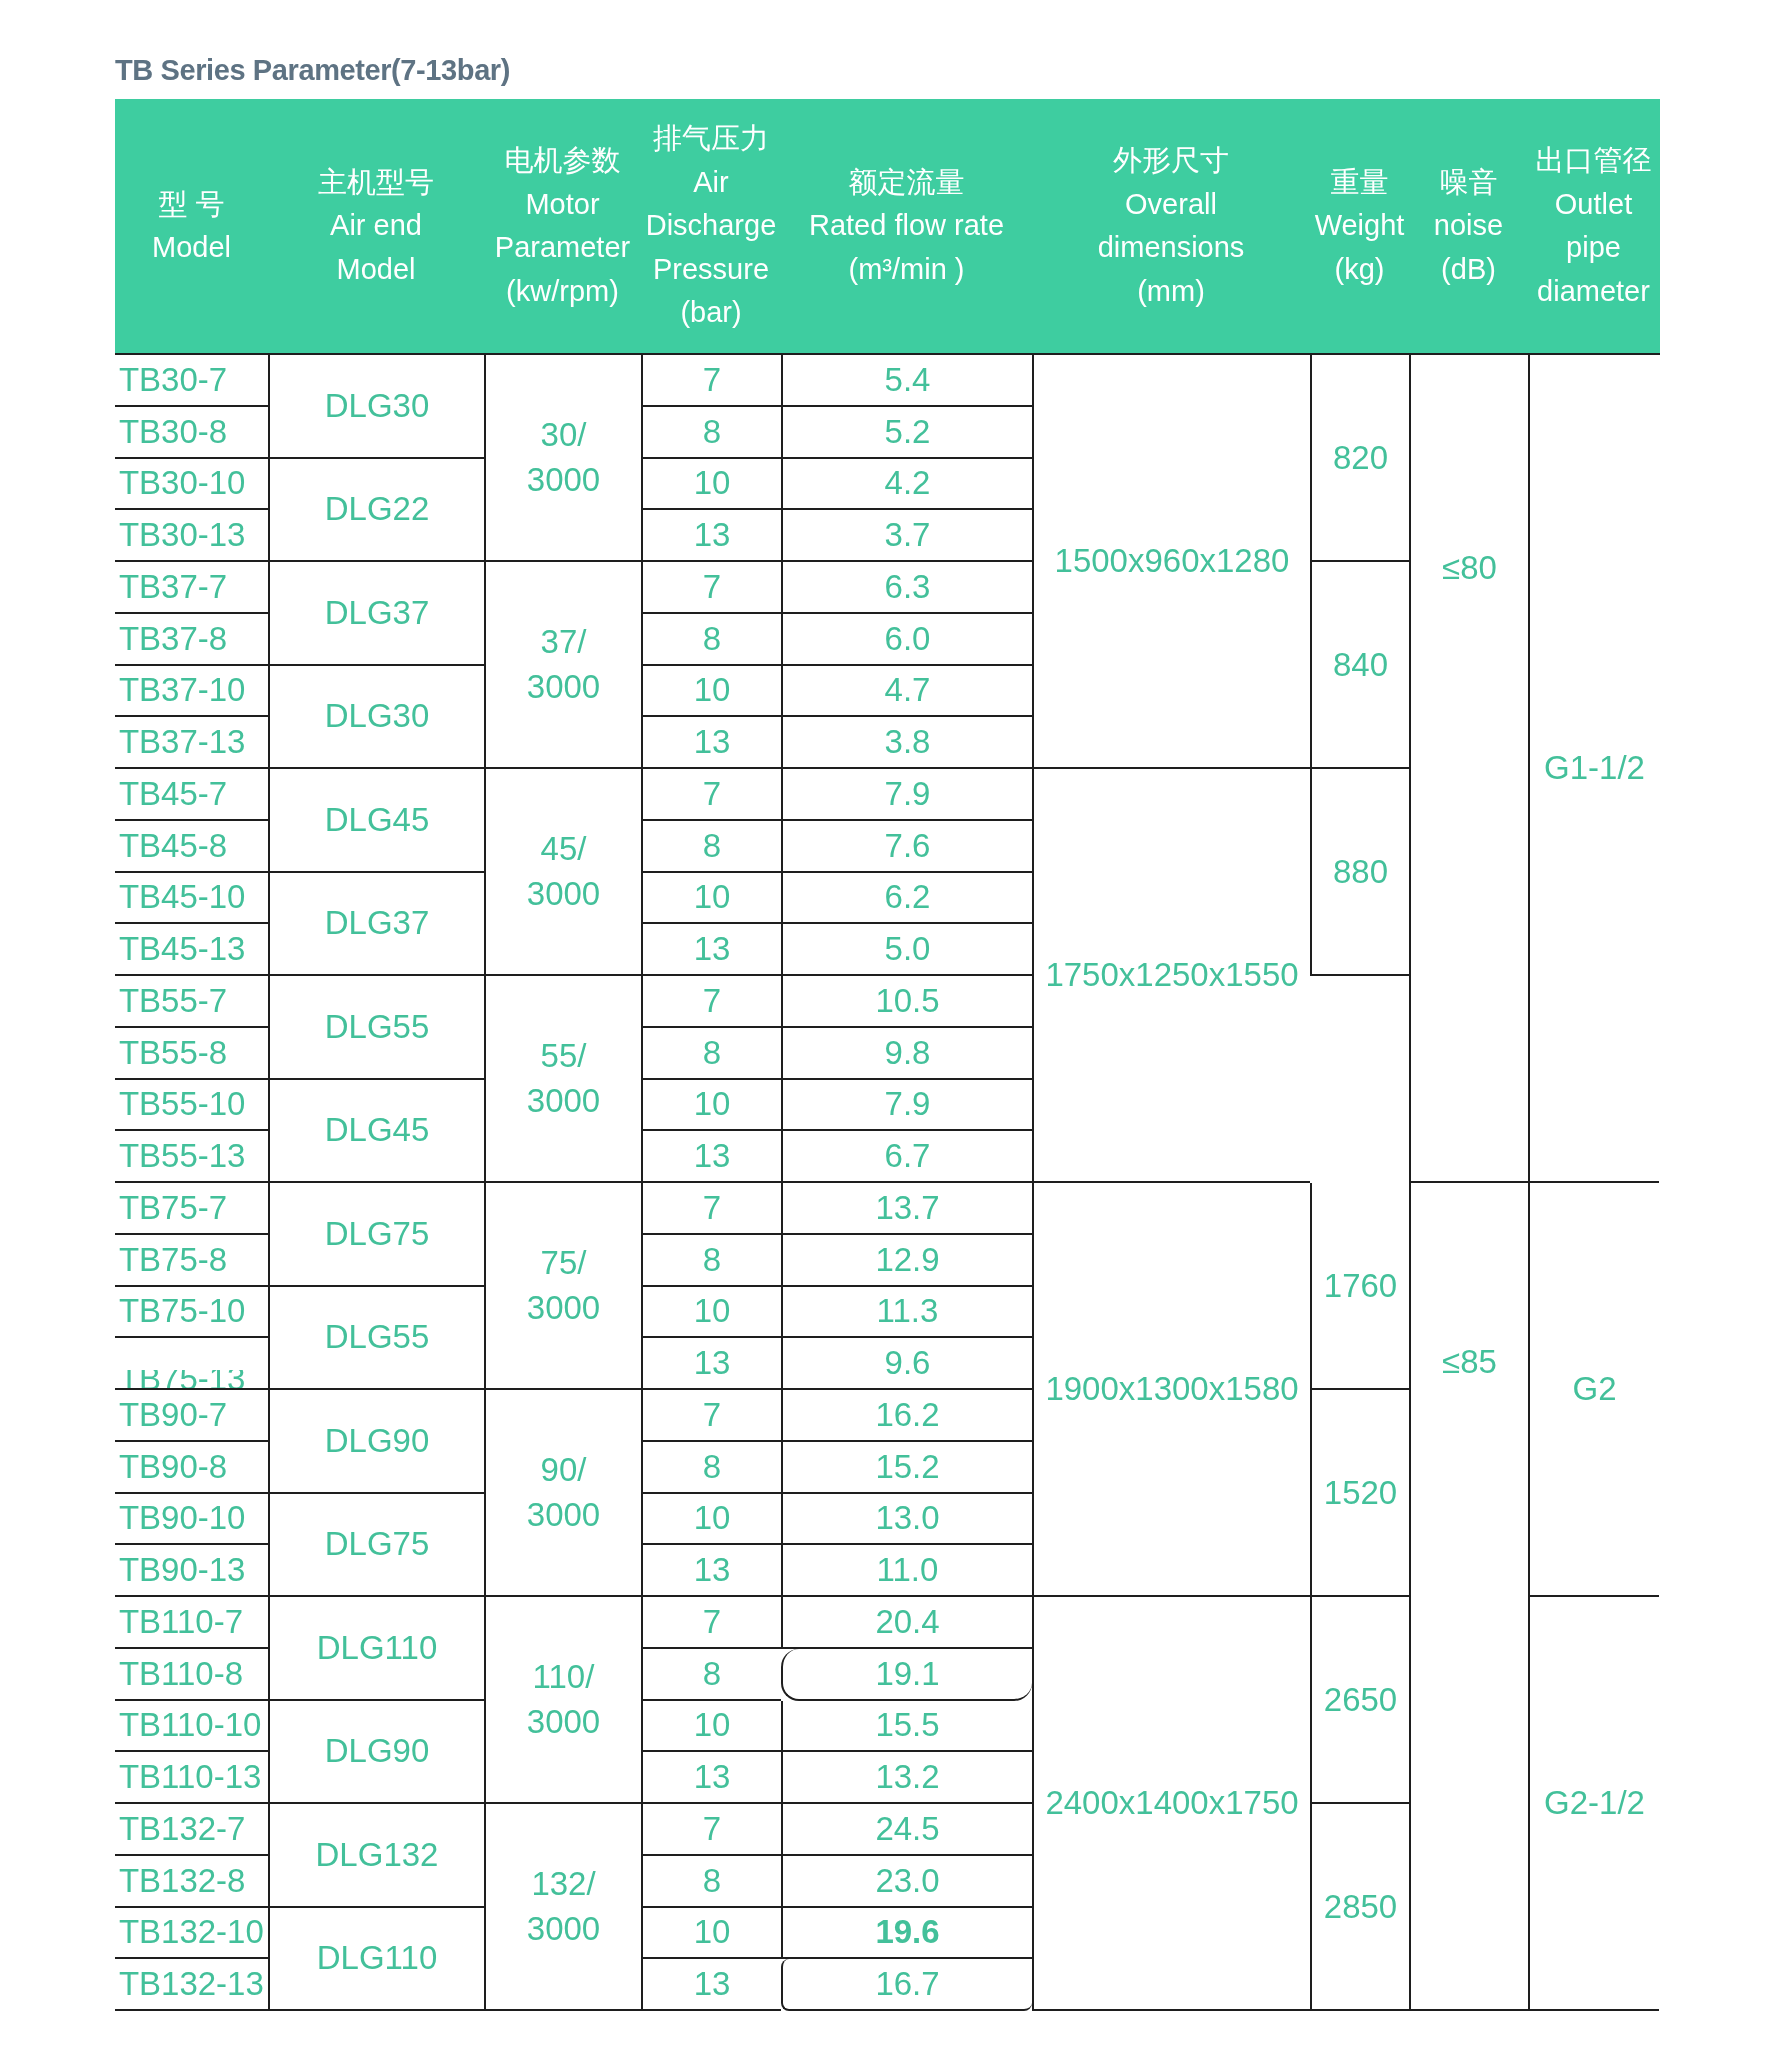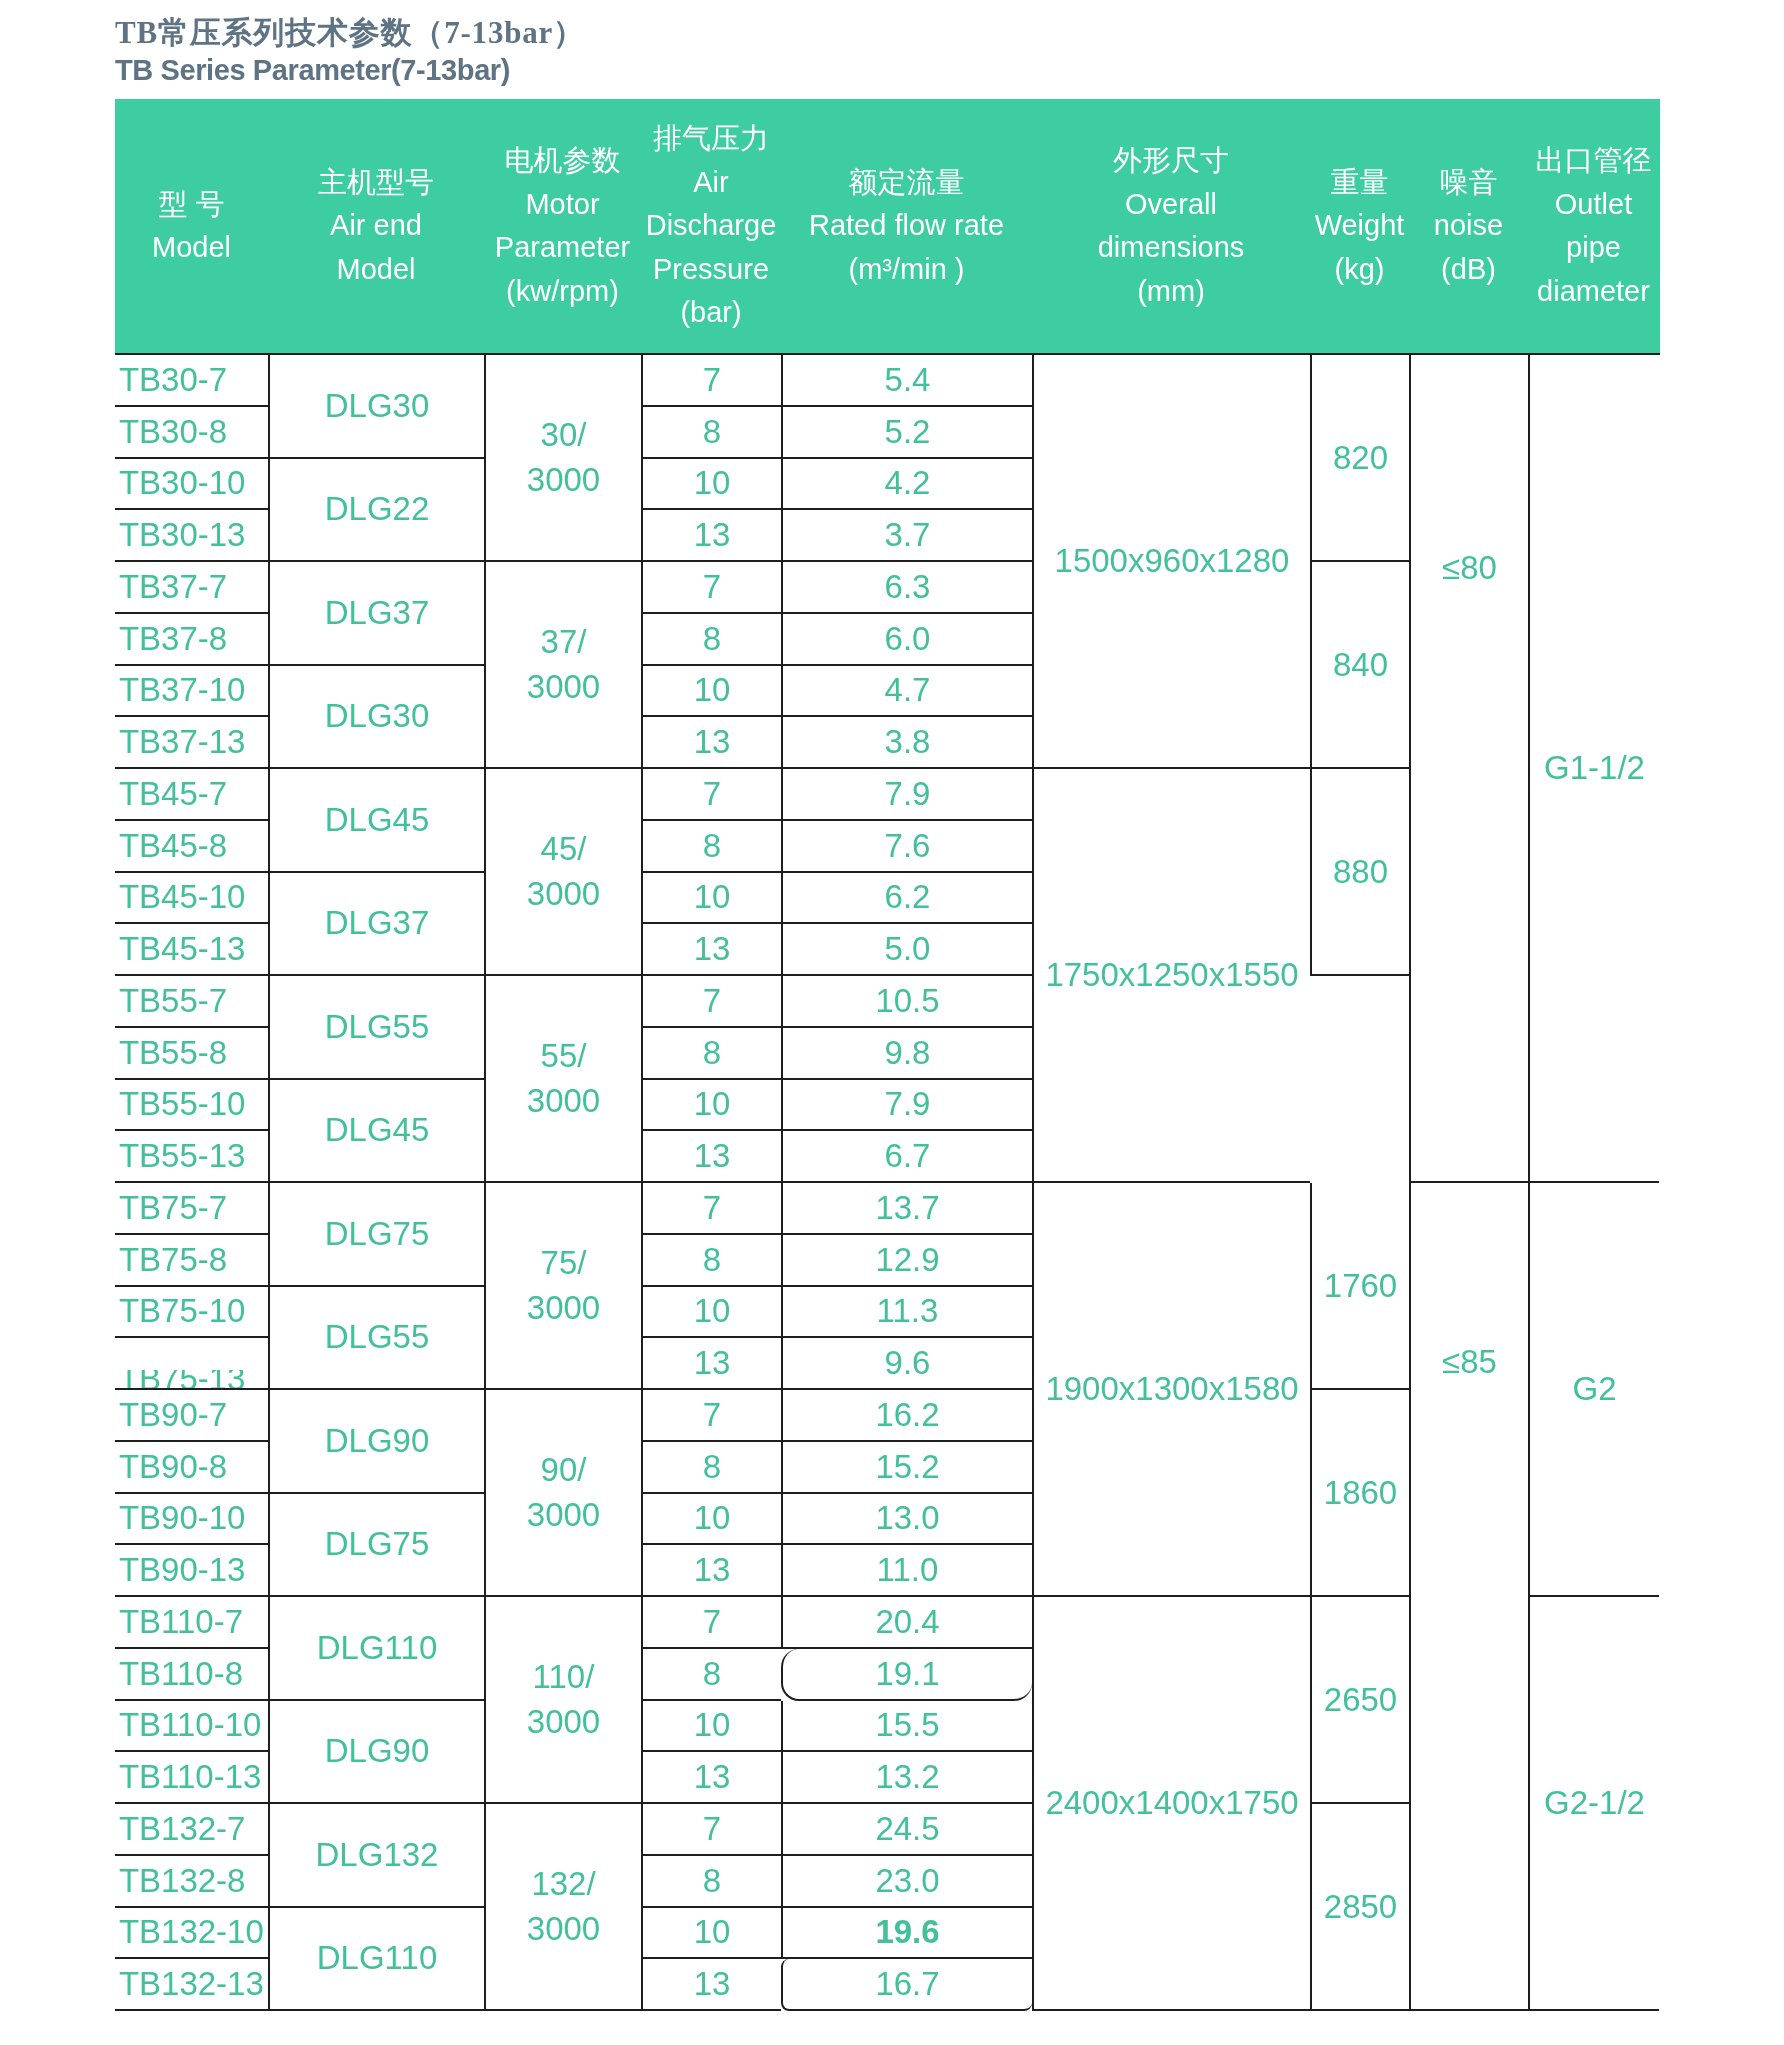--- a/index.html
+++ b/index.html
@@ -51,21 +51,20 @@
   .c.bl { border-left:2.3px solid #1e1e1e; }
   .c.model { justify-content:flex-start; padding-left:3.9px; }
   .c.pre { white-space:pre-line; text-align:center; line-height:1.35; }
   .c.noise-a { align-items:flex-start; padding-top:194px; }
   .c.noise-b { align-items:flex-start; padding-top:160px; }
 </style>
 </head>
 <body>
 
 <div class="page">
-  <div class="title-zh">TB常压系列技术参数（7-13bar）</div>
   <div class="title-en">TB Series Parameter(7-13bar)</div>
 
   <div class="spec-table">
     <div class="thead">
       <div class="th">型  号
 Model</div>
       <div class="th">主机型号
 Air end
 Model</div>
       <div class="th">电机参数
@@ -189,21 +188,21 @@
         <div class="c model" style="grid-area: 23 / 1 / span 1;">TB90-10</div>
         <div class="c bl " style="grid-area: 23 / 4 / span 1;">10</div>
         <div class="c bl " style="grid-area: 23 / 5 / span 1;">13.0</div>
         <div class="c model" style="grid-area: 24 / 1 / span 1;">TB90-13</div>
         <div class="c bl " style="grid-area: 24 / 4 / span 1;">13</div>
         <div class="c bl " style="grid-area: 24 / 5 / span 1;">11.0</div>
         <div class="c bl " style="grid-area: 21 / 2 / span 2;">DLG90</div>
         <div class="c bl " style="grid-area: 23 / 2 / span 2;">DLG75</div>
         <div class="c bl pre" style="grid-area: 21 / 3 / span 4;">90/
 3000</div>
-        <div class="c bl " style="grid-area: 21 / 7 / span 4;">1860</div>
+        <div class="c bl " style="grid-area: 21 / 7 / span 4;">1520</div>
         <div class="c model" style="grid-area: 25 / 1 / span 1;">TB110-7</div>
         <div class="c bl " style="grid-area: 25 / 4 / span 1;">7</div>
         <div class="c bl " style="grid-area: 25 / 5 / span 1;">20.4</div>
         <div class="c model" style="grid-area: 26 / 1 / span 1;">TB110-8</div>
         <div class="c bl " style="grid-area: 26 / 4 / span 1;">8</div>
         <div class="c bl " style="grid-area: 26 / 5 / span 1; border-radius: 18px;">19.1</div>
         <div class="c model" style="grid-area: 27 / 1 / span 1;">TB110-10</div>
         <div class="c bl " style="grid-area: 27 / 4 / span 1;">10</div>
         <div class="c bl " style="grid-area: 27 / 5 / span 1;">15.5</div>
         <div class="c model" style="grid-area: 28 / 1 / span 1;">TB110-13</div>

